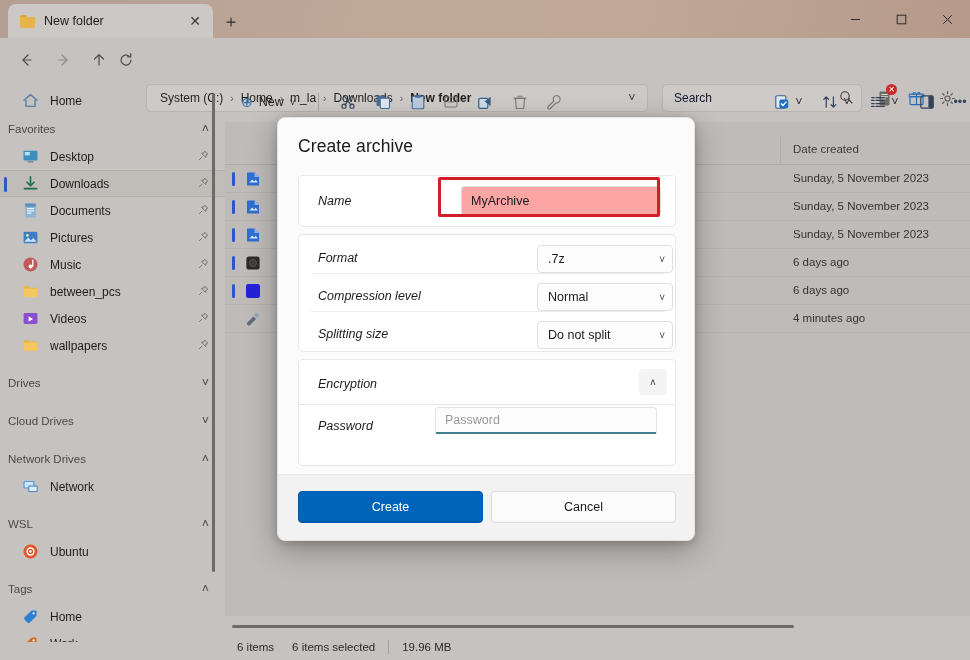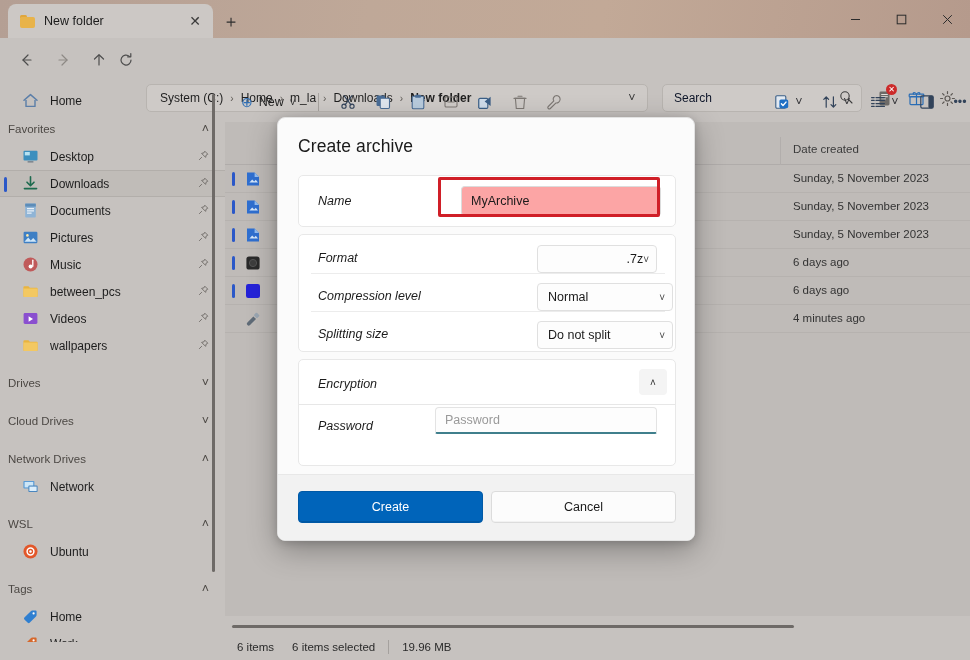--- a/index.html
+++ b/index.html
@@ -652,21 +652,21 @@
 
     <div class="card c1">
       <span class="flbl" style="left:19px; top:18px;">Name</span>
       <div class="finput" style="left:162px; top:10px; width:200px;">
         <span>MyArchive</span>
       </div>
     </div>
 
     <div class="card c2">
       <span class="flbl" style="left:19px; top:16px;">Format</span>
-      <div class="fcombo" style="left:238px; top:10px; width:120px;text-align:right;">
+      <div class="fcombo" style="left:238px; top:10px; width:136px;">
         <span class="cv">.7z</span>
         <span class="cc">˅</span>
       </div>
       <div class="card-sep" style="left:12px; top:38px; width:354px;"></div>
 
       <span class="flbl" style="left:19px; top:54px;">Compression level</span>
       <div class="fcombo" style="left:238px; top:48px; width:136px;">
         <span class="cv">Normal</span>
         <span class="cc">˅</span>
       </div>

